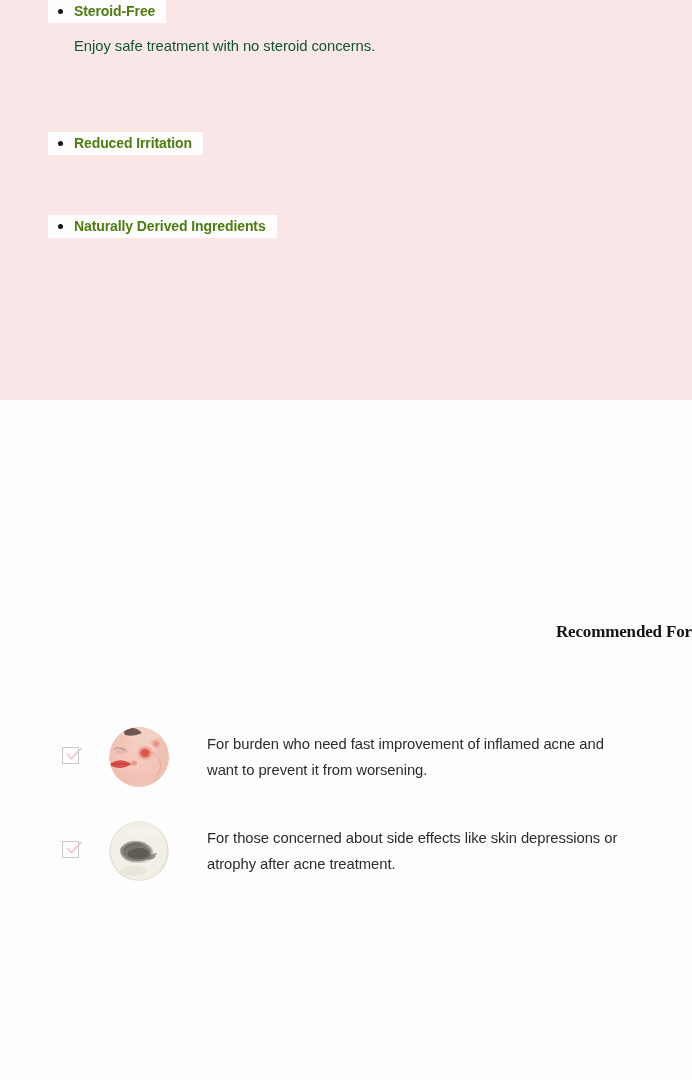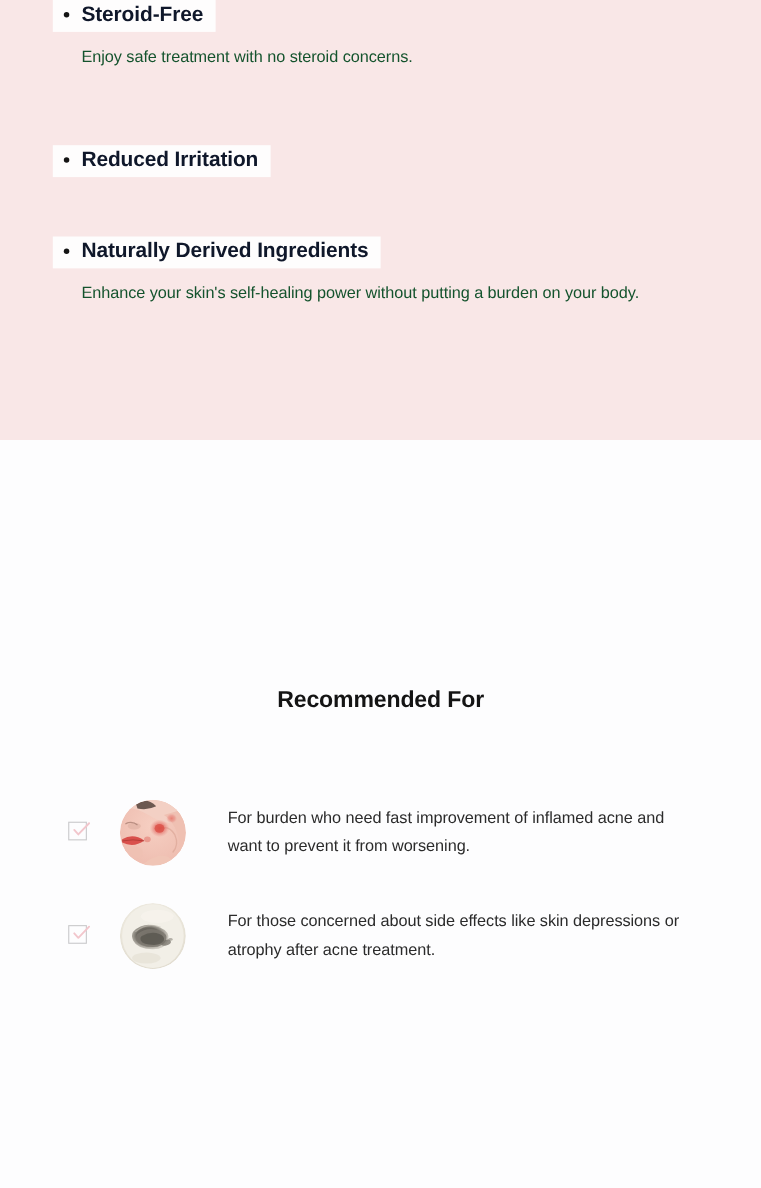--- a/index.html
+++ b/index.html
@@ -51,23 +51,23 @@
     width: 5px;
     height: 5px;
     border-radius: 50%;
     background: #141414;
     flex: 0 0 auto;
     margin-right: 11px;
     position: relative;
     top: 0px;
   }
   .benefit-title {
-    font-size: 19px;
+    font-size: 14px;
     font-weight: bold;
-    color: #0f172a;
+    color: #4d7c0f;
     letter-spacing: -0.1px;
     white-space: nowrap;
     line-height: 1.15;
   }
 
   .benefit-body {
     margin: 0;
     padding-left: 74px;
     padding-right: 4px;
     font-size: 14.8px;
@@ -85,25 +85,26 @@
     width: 692px;
     height: 680px;
     background: #FDFDFE;
   }
 
   .recommended-title {
     position: absolute;
     top: 208px;
     left: 0;
     width: 692px;
-    text-align: center;
-    font-size: 21px;
+    text-align: right;
+    font-size: 17px;
     font-weight: bold;
     color: #141414;
     letter-spacing: -0.15px;
+    font-family: Liberation Serif, serif;
   }
 
   .rec-list {
     position: absolute;
     top: 321px;
     left: 0;
     width: 692px;
   }
 
   .rec-row {
@@ -182,21 +183,20 @@
     </div>
   </div>
 
   <div class="benefit-block b2">
     <div class="benefit-heading-row">
       <span class="benefit-highlight">
         <span class="benefit-bullet"></span>
         <span class="benefit-title">Naturally Derived Ingredients</span>
       </span>
     </div>
-    <p class="benefit-body">Enhance your skin's self-healing power without putting a burden on your body.</p>
   </div>
 
 </section>
 
 <section class="recommended-section">
 
   <h2 class="recommended-title">Recommended For</h2>
 
   <div class="rec-list">
 

